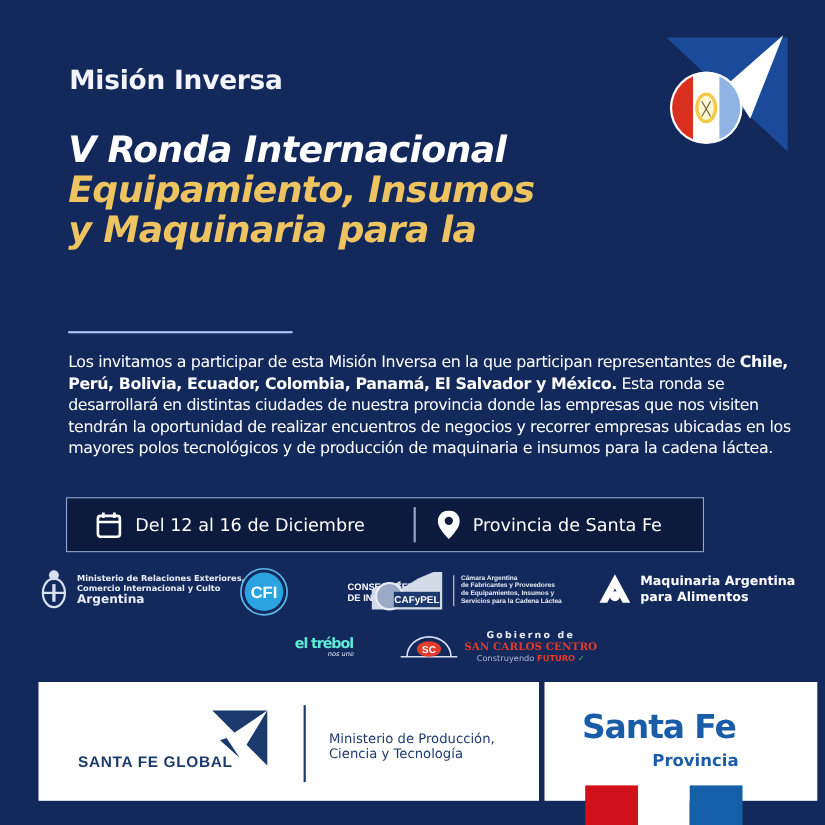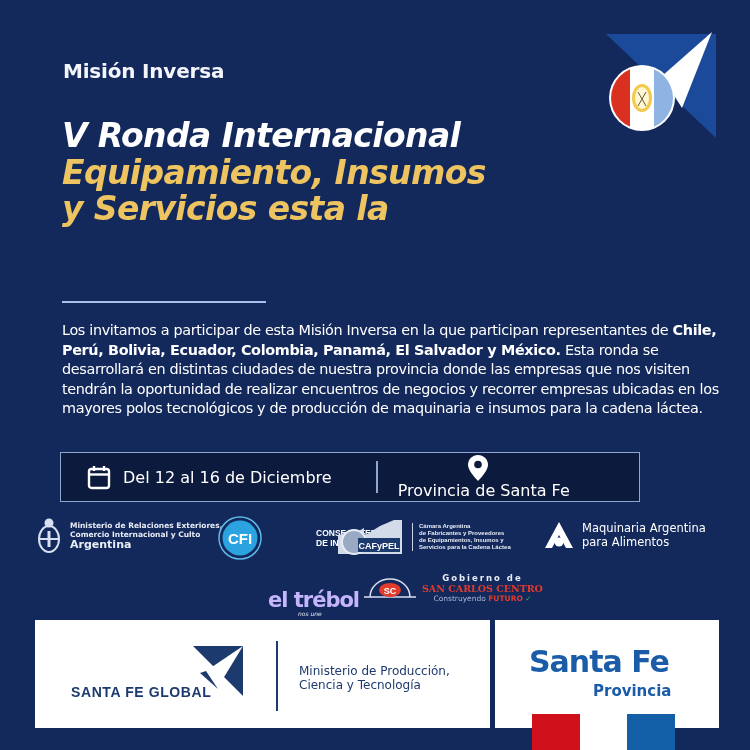--- a/index.html
+++ b/index.html
@@ -7,21 +7,21 @@
     body {
       background: #142b5e;
       font-family: "DejaVu Sans", sans-serif;
       position: relative;
       color: #ffffff;
     }
     .page { position: absolute; inset: 0; background: #13295c; }
 
     .kicker {
       position: absolute; left: 63px; top: 59px;
-      font-size: 20px; font-weight: bold; color: #f3f5fa; letter-spacing: -0.2px;
+      font-size: 24px; font-weight: bold; color: #f3f5fa; letter-spacing: -0.2px;
     }
 
     .corner-logo { position: absolute; left: 600px; top: 30px; width: 120px; height: 110px; }
 
     .title {
       position: absolute; left: 62px; top: 118px; width: 560px;
       font-style: italic; font-weight: bold;
       font-size: 33px; line-height: 36.5px; letter-spacing: -0.6px;
     }
     .title .l1 { color: #ffffff; display: block; }
@@ -38,59 +38,59 @@
     }
     .body-text b { font-weight: bold; }
 
     .info-bar {
       position: absolute; left: 60px; top: 452px; width: 580px; height: 50px;
       background: #0c1a3d; border: 1.5px solid #8ea6d0;
       display: flex; align-items: center;
     }
     .info-item { display: flex; align-items: center; font-size: 16px; color: #ffffff; }
     .info-item.date { margin-left: 26px; }
-    .info-item.place { margin-left: 0; flex-direction: column; }
+    .info-item.place { margin-left: 0; }
     .info-item svg { margin-right: 12px; }
     .info-sep { width: 2px; height: 32px; background: #8ea6d0; margin: 0 20px 0 44px; }
 
     .logos-row1 { position: absolute; left: 36px; top: 514px; width: 690px; height: 50px; }
     .logo { position: absolute; display: flex; align-items: center; }
     .logo-mre { left: 0; top: 3px; }
     .logo-mre .txt { margin-left: 8px; font-size: 7.5px; line-height: 9px; color: #e8ecf5; font-weight: bold; }
     .logo-mre .txt .big { font-size: 11px; line-height: 12px; display:block; }
     .logo-cfi { left: 182px; top: 2px; gap: 48px; }
     .logo-cfi .txt { margin-left: 6px; font-size: 8.5px; line-height: 10px; font-weight: bold; color: #ffffff; font-family: "Liberation Sans", sans-serif; }
     .logo-cafypel { left: 300px; top: 2px; }
     .logo-cafypel .txt { margin-left: 6px; padding-left: 6px; border-left: 1.5px solid #c9d1e3; font-size: 6px; line-height: 7px; color: #e8ecf5; font-weight: bold; font-family: "Liberation Sans", sans-serif; }
     .logo-maq { left: 508px; top: 6px; }
-    .logo-maq .txt { margin-left: 8px; font-size: 11.5px; line-height: 14px; font-weight: normal; color: #ffffff; }
+    .logo-maq .txt { margin-left: 8px; font-size: 11.5px; line-height: 14px; font-weight: bold; color: #ffffff; }
 
     .logos-row2 { position: absolute; left: 260px; top: 572px; width: 300px; height: 40px; }
     .logo-trebol { left: 8px; top: 6px; flex-direction: column; align-items: flex-start; }
-    .logo-trebol .name { font-size: 21px; font-weight: bold; color: #c4b5fd; letter-spacing: -1px; margin-top: 10px; }
+    .logo-trebol .name { font-size: 13px; font-weight: bold; color: #5eead4; letter-spacing: -1px; }
     .logo-trebol .sub { font-size: 6px; font-style: italic; color: #e8ecf5; margin-left: 30px; margin-top: -2px; }
     .logo-sc { left: 104px; top: 2px; }
     .logo-sc .txt { margin-left: 6px; display: flex; flex-direction: column; align-items: center; }
     .logo-sc .t1 { font-size: 8.5px; font-weight: bold; color: #e8ecf5; letter-spacing: 2px; line-height: 9px; text-align: center; }
     .logo-sc .t2 { font-size: 9.5px; font-weight: bold; color: #e23b2c; line-height: 11px; font-family: "DejaVu Serif", serif; }
     .logo-sc .t3 { font-size: 7.5px; color: #a9b8d6; line-height: 10px; }
     .logo-sc .t3 .fut { color: #e23b2c; font-weight: bold; }
     .logo-sc .t3 .chk { color: #39b54a; font-weight: bold; }
 
     .footer-left {
       position: absolute; left: 35px; top: 620px; width: 455px; height: 108px;
       background: #ffffff;
     }
     .sfg-name { position: absolute; left: 36px; top: 64px; font-size: 14px; font-weight: bold; color: #1d3a6e; letter-spacing: 0.6px; font-family: "Liberation Sans", sans-serif; }
     .sfg-mark { position: absolute; left: 157px; top: 25px; }
     .footer-sep { position: absolute; left: 241px; top: 21px; width: 2px; height: 70px; background: #1d3a6e; }
     .ministry { position: absolute; left: 264px; top: 44px; font-size: 12px; line-height: 14px; color: #1d3a6e; }
 
     .footer-right {
-      position: absolute; left: 495px; top: 620px; width: 224px; height: 108px;
+      position: absolute; left: 495px; top: 620px; width: 248px; height: 108px;
       background: #ffffff;
     }
     .sf-name { position: absolute; left: 34px; top: 24px; font-size: 30px; font-weight: bold; color: #1a5ca8; letter-spacing: -1px; }
     .sf-prov { position: absolute; left: 98px; top: 62px; font-size: 15px; font-weight: bold; color: #1a5ca8; text-align: center; }
     .flag-red { position: absolute; left: 532px; top: 714px; width: 48px; height: 36px; background: #d0101a; }
     .flag-white { position: absolute; left: 580px; top: 714px; width: 47px; height: 36px; background: #ffffff; }
     .flag-blue { position: absolute; left: 627px; top: 714px; width: 48px; height: 36px; background: #1360a9; }
   </style>
 </head>
 <body>
@@ -114,21 +114,21 @@
     </g>
     <ellipse cx="42" cy="68" rx="10" ry="14" fill="#f3c94a"></ellipse>
     <ellipse cx="42" cy="68" rx="7" ry="11" fill="#fff7d6"></ellipse>
     <line x1="38" y1="62" x2="46" y2="76" stroke="#6b5a2a" stroke-width="1"></line>
     <line x1="46" y1="62" x2="38" y2="76" stroke="#6b5a2a" stroke-width="1"></line>
   </svg>
 
   <div class="title">
     <span class="l1">V Ronda Internacional</span>
     <span class="gold">Equipamiento, Insumos</span>
-    <span class="gold">y Servicios esta la</span>
+    <span class="gold">y Maquinaria para la</span>
   </div>
 
   <div class="divider"></div>
 
   <p class="body-text"><span>Los invitamos a participar de esta Misión Inversa en la que participan representantes de </span><b>Chile, Perú, Bolivia, Ecuador, Colombia, Panamá, El Salvador y México.</b><span> Esta ronda se desarrollará en distintas ciudades de nuestra provincia donde las empresas que nos visiten tendrán la oportunidad de realizar encuentros de negocios y recorrer empresas ubicadas en los mayores polos tecnológicos y de producción de maquinaria e insumos para la cadena láctea.</span></p>
 
   <div class="info-bar">
     <div class="info-item date">
       <svg width="24" height="25" viewBox="0 0 24 25">
         <rect x="2" y="4" width="20" height="19" rx="2.5" fill="none" stroke="#ffffff" stroke-width="2.4"></rect>

